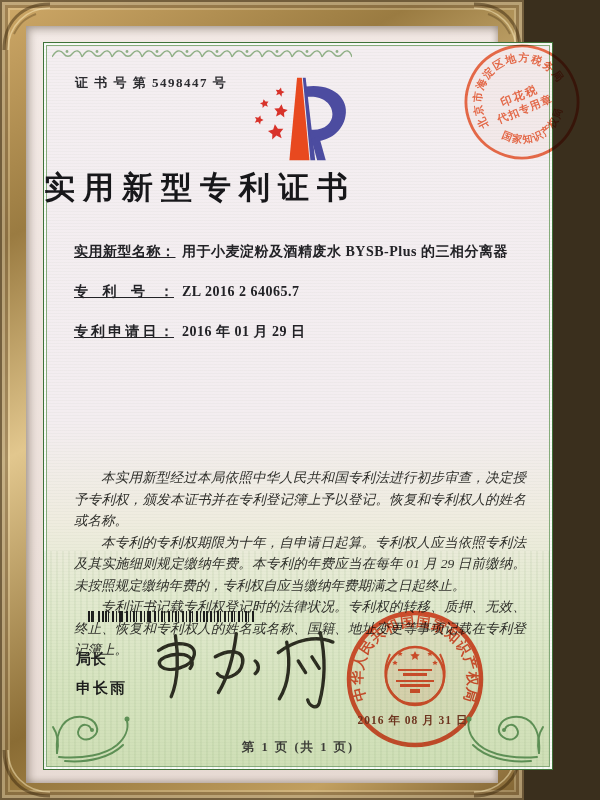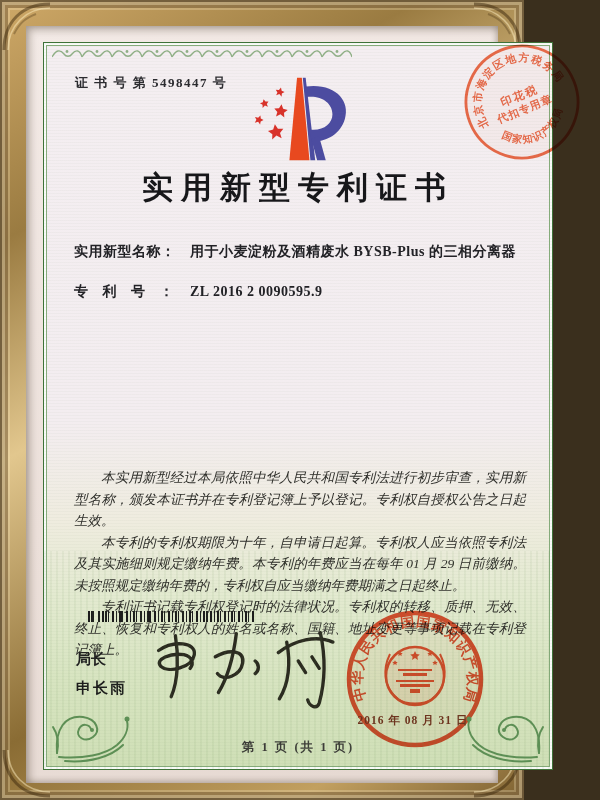--- a/index.html
+++ b/index.html
@@ -53,28 +53,28 @@
 
   .frieze{position:absolute;top:4px;left:8px;right:8px;height:13px;opacity:.75;}
   .flourish{position:absolute;width:86px;height:86px;bottom:6px;}
   .fl-left{left:5px;}
   .fl-right{right:5px;transform:scaleX(-1);}
 
   
   .cert-no{position:absolute;top:31px;left:31px;font-size:13px;font-weight:700;
     letter-spacing:1.5px;color:#2c2c30;}
   .logo{position:absolute;top:32px;left:50%;transform:translateX(-50%);}
-  .title{position:absolute;top:124px;left:0;right:0;text-align:center;
+  .title{position:absolute;top:124px;left:0;right:0;text-align:left;
     font-size:31px;font-weight:800;letter-spacing:8px;color:#17171a;}
 
   .fields{position:absolute;top:197px;left:30px;right:28px;}
   .frow{margin-bottom:17px;font-size:14px;font-weight:700;color:#222226;
     letter-spacing:.5px;line-height:23px;white-space:nowrap;}
-  .flabel{display:inline-block;width:100px;text-align:justify;text-align-last:justify;}
-  .fvalue{margin-left:16px;}
+  .flabel{display:inline-block;width:100px;text-align:justify;text-align-last:justify;text-decoration:underline;}
+  .fvalue{margin-left:8px;}
 
   .paras{position:absolute;top:424px;left:30px;right:26px;}
   .para{font-size:13.5px;line-height:21.5px;color:#2e2e2a;text-align:justify;
     text-indent:2em;margin:0;font-style:italic;font-weight:500;}
 
   .barcode{position:absolute;top:568px;left:44px;width:168px;height:11px;
     background:repeating-linear-gradient(90deg,
       #1c1c1c 0 1.5px,transparent 1.5px 3px,
       #1c1c1c 3px 5.5px,transparent 5.5px 6.5px,
       #1c1c1c 6.5px 7.5px,transparent 7.5px 10.5px,
@@ -153,26 +153,29 @@
       </g>
     </svg>
 
     <div class="title">实用新型专利证书</div>
 
     <div class="fields">
       <div class="frow">
         <span class="flabel">实用新型名称：</span><span class="fvalue">用于小麦淀粉及酒精废水 BYSB-Plus 的三相分离器</span>
       </div>
       <div class="frow">
-        <span class="flabel">专利号：</span><span class="fvalue">ZL 2016 2 0090595.9</span>
+        <span class="flabel">专利号：</span><span class="fvalue">ZL 2016 2 64065.7</span>
+      </div>
+      <div class="frow">
+        <span class="flabel">专利申请日：</span><span class="fvalue">2016 年 01 月 29 日</span>
       </div>
     </div>
 
     <div class="paras">
-      <p class="para">本实用新型经过本局依照中华人民共和国专利法进行初步审查，实用新型名称，颁发本证书并在专利登记簿上予以登记。专利权自授权公告之日起生效。</p>
+      <p class="para">本实用新型经过本局依照中华人民共和国专利法进行初步审查，决定授予专利权，颁发本证书并在专利登记簿上予以登记。恢复和专利权人的姓名或名称。</p>
       <p class="para">本专利的专利权期限为十年，自申请日起算。专利权人应当依照专利法及其实施细则规定缴纳年费。本专利的年费应当在每年 01 月 29 日前缴纳。未按照规定缴纳年费的，专利权自应当缴纳年费期满之日起终止。</p>
       <p class="para">专利证书记载专利权登记时的法律状况。专利权的转移、质押、无效、终止、恢复和专利权人的姓名或名称、国籍、地址变更等事项记载在专利登记簿上。</p>
     </div>
 
     <div class="barcode"></div>
 
     <div class="director-label">局长</div>
     <div class="director-name">申长雨</div>
 
     <svg class="signature" width="210" height="105" viewBox="0 0 200 100">

